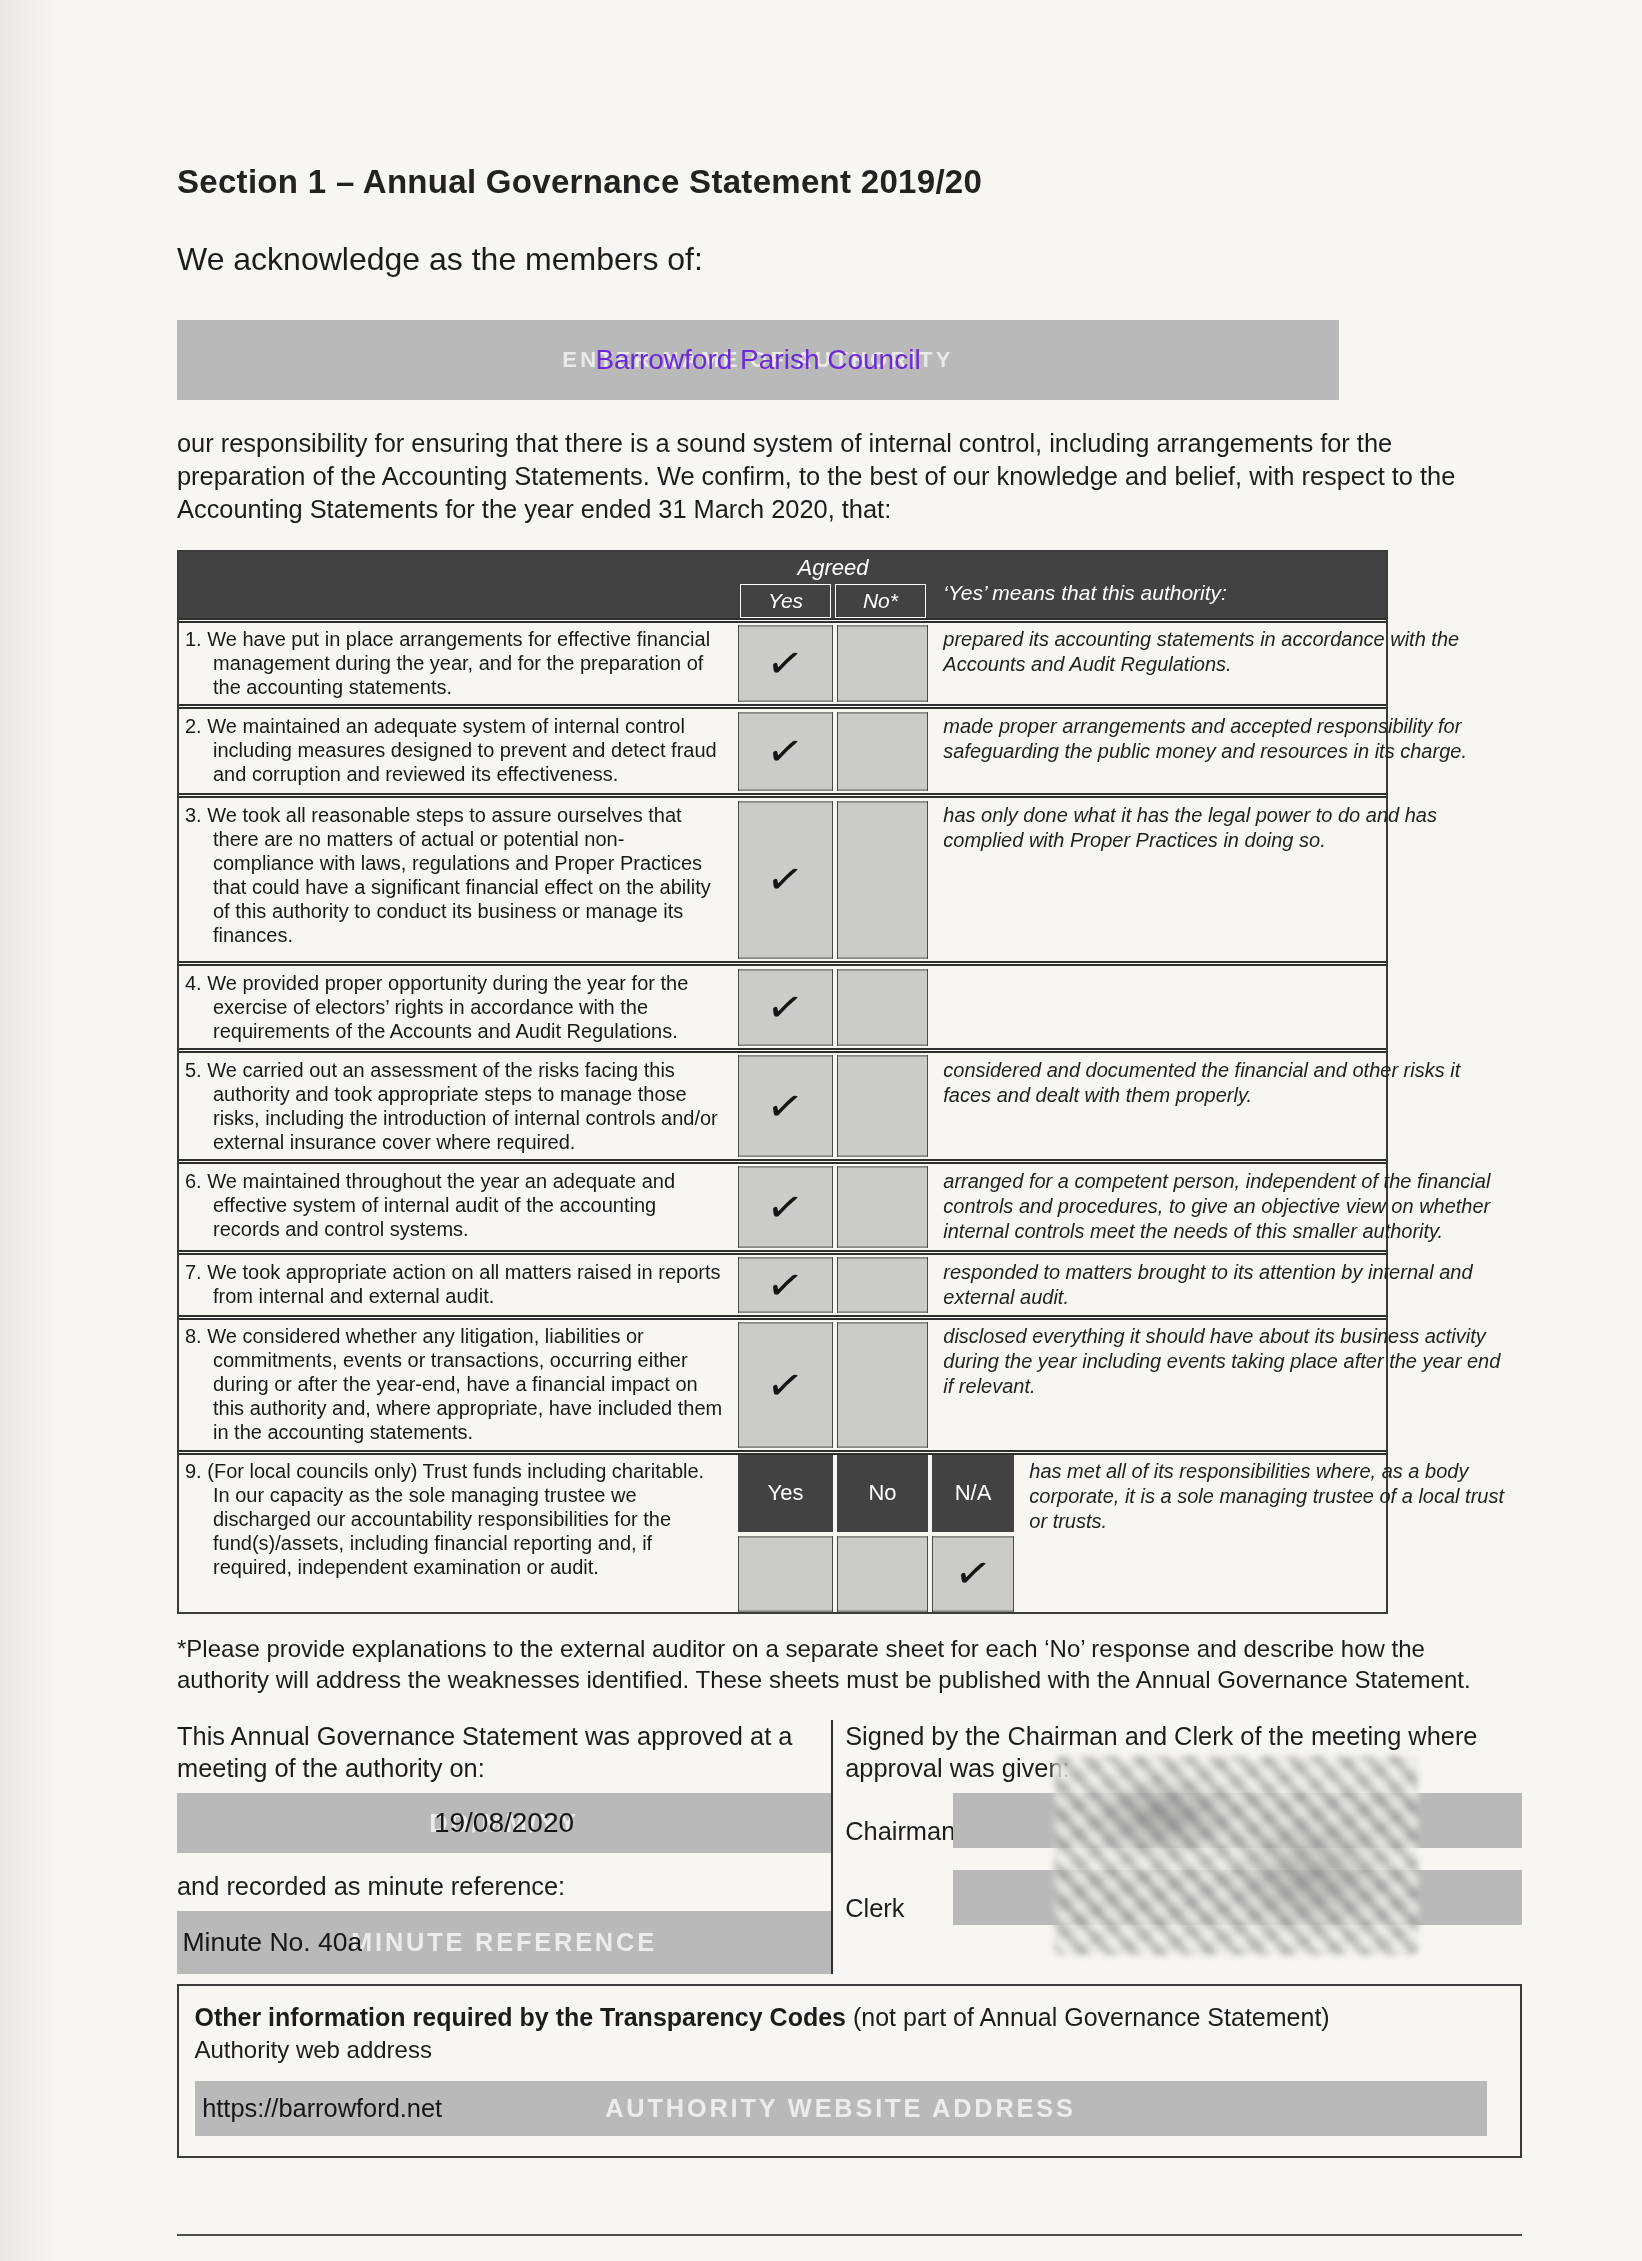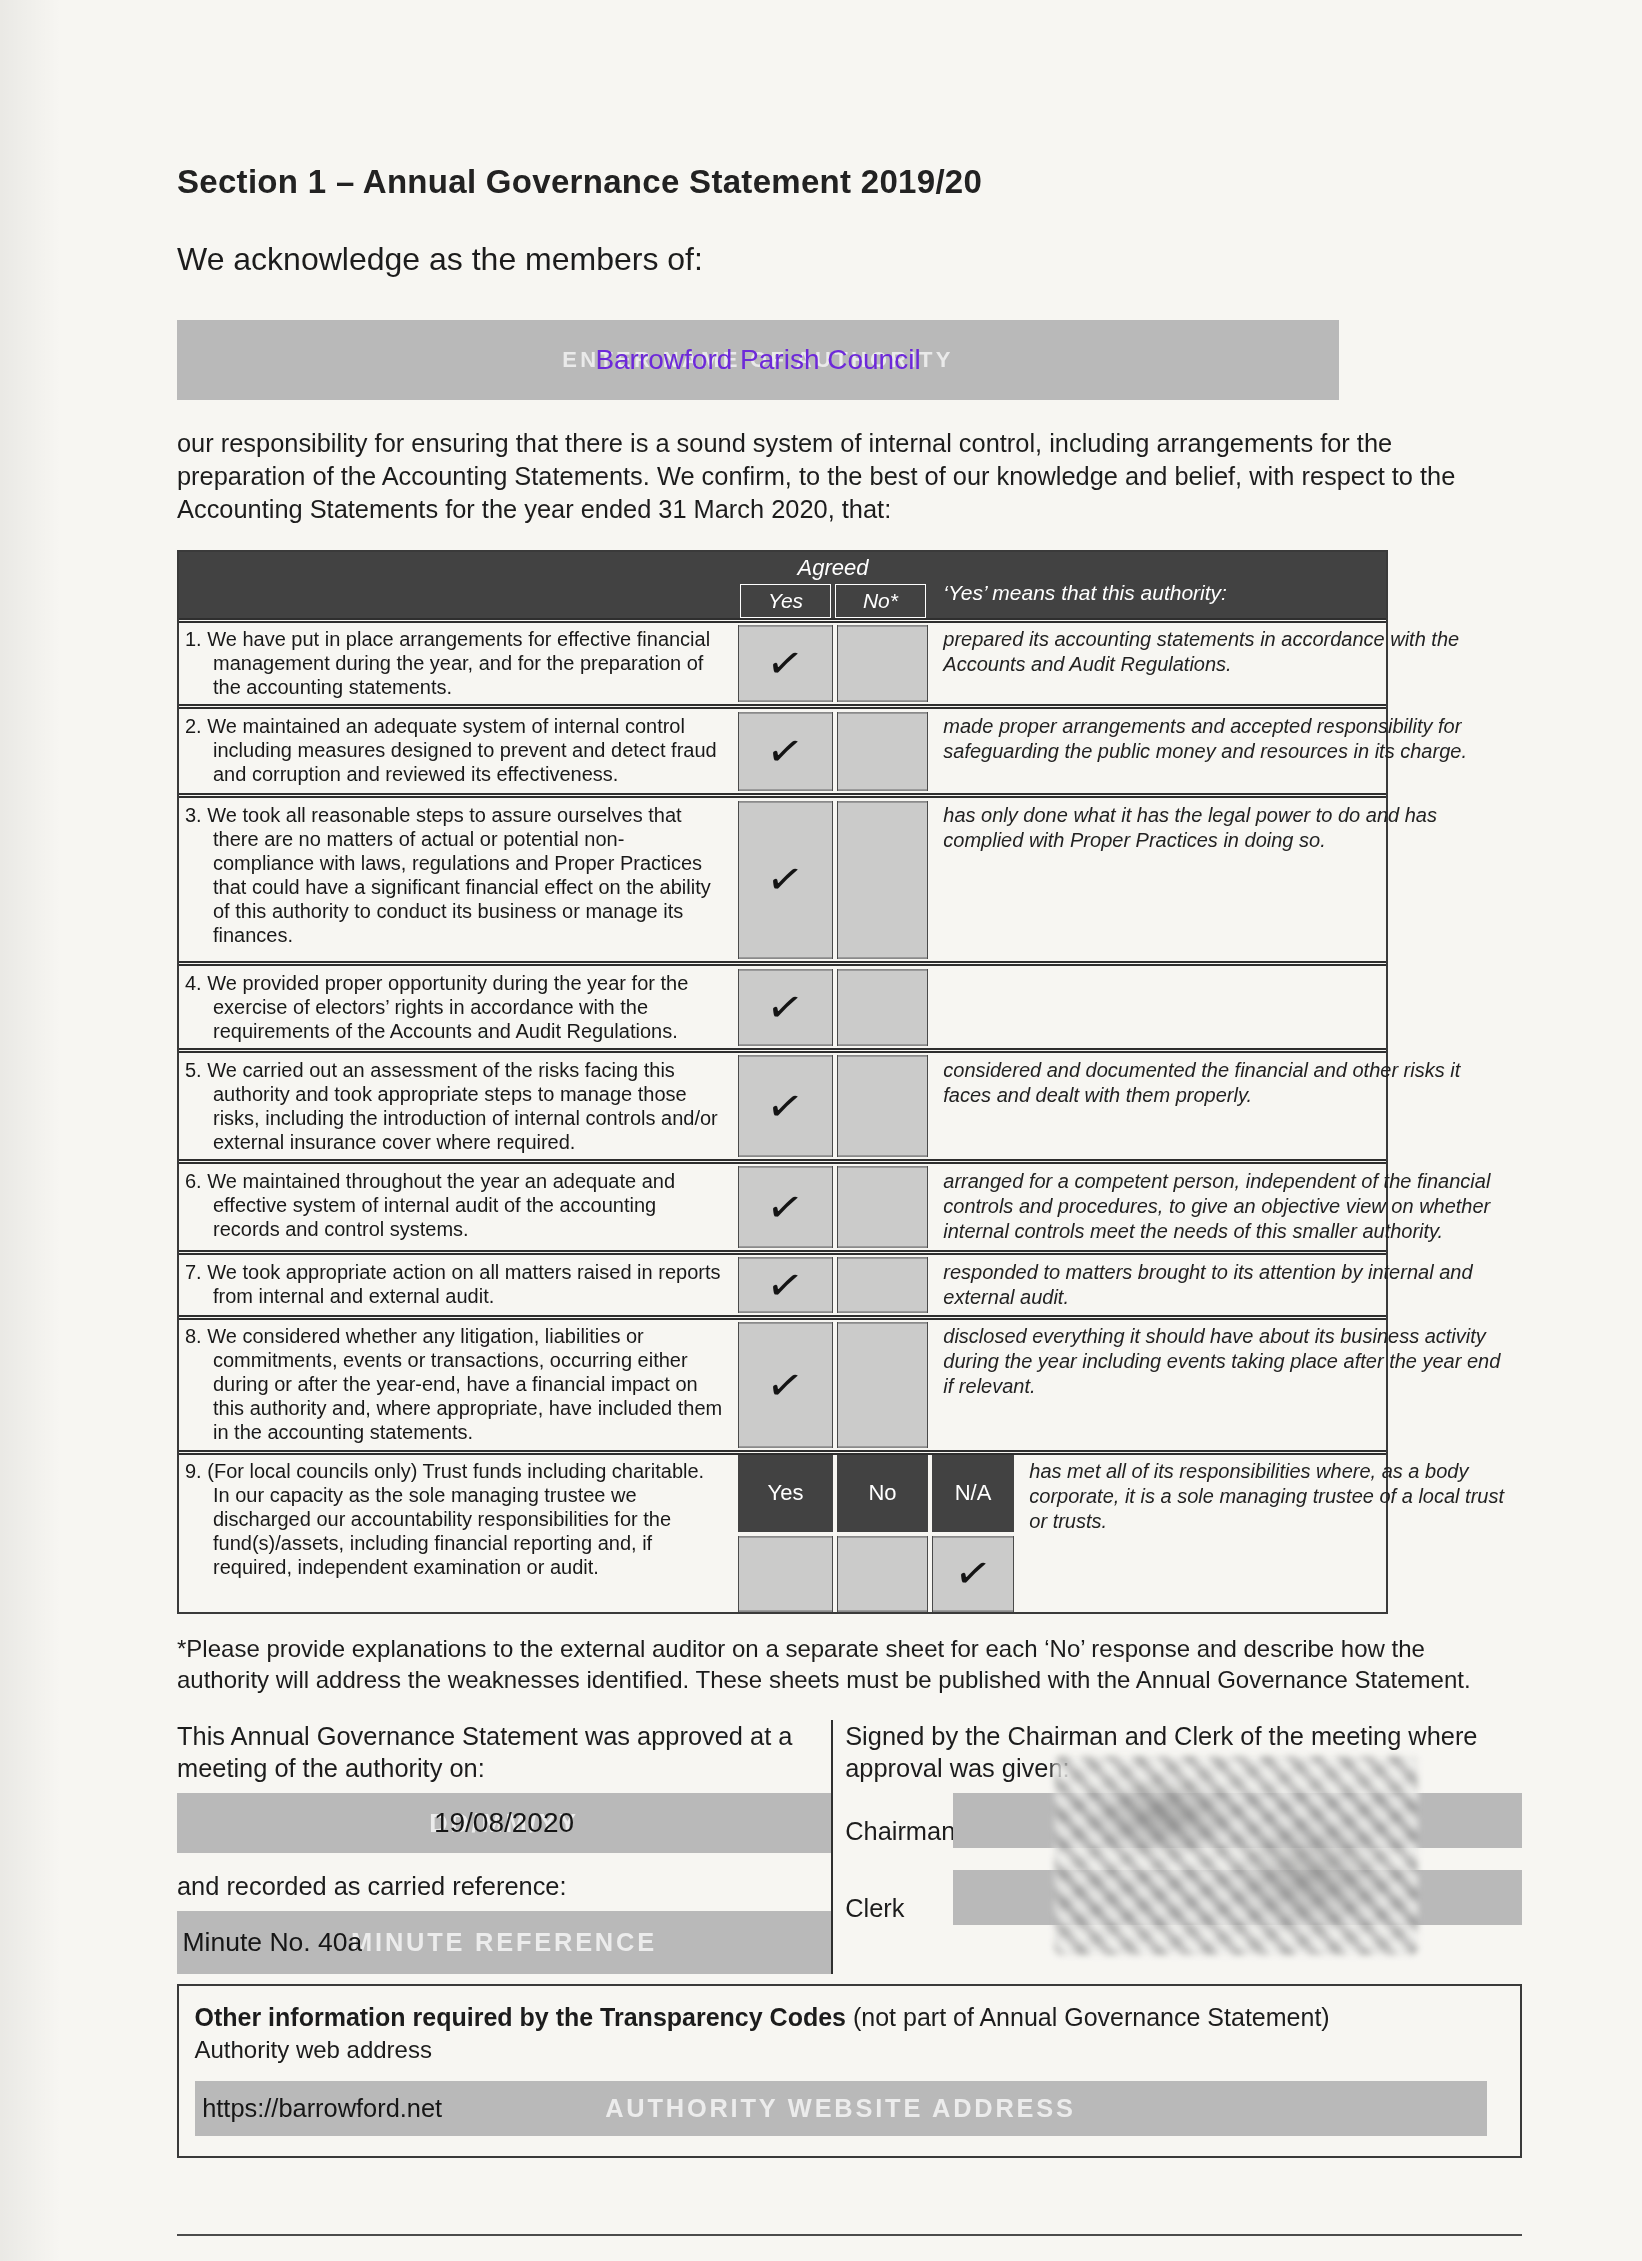--- a/index.html
+++ b/index.html
@@ -305,21 +305,21 @@
 
     <div class="footnote">*Please provide explanations to the external auditor on a separate sheet for each ‘No’ response and describe how the authority will address the weaknesses identified. These sheets must be published with the Annual Governance Statement.</div>
 
     <div class="approval">
       <div class="apv-left">
         <div class="apv-text">This Annual Governance Statement was approved at a meeting of the authority on:</div>
         <div class="field date-field">
           <div class="wm">DD/MM/YY</div>
           <div class="val">19/08/2020</div>
         </div>
-        <div class="apv-text minute-label">and recorded as carried reference:</div>
+        <div class="apv-text minute-label">and recorded as minute reference:</div>
         <div class="field minute-field">
           <div class="wm">MINUTE REFERENCE</div>
           <div class="val">Minute No. 40a</div>
         </div>
       </div>
       <div class="apv-div"></div>
       <div class="apv-right">
         <div class="apv-text">Signed by the Chairman and Clerk of the meeting where approval was given:</div>
         <div class="sigrow sig1">
           <div class="siglabel">Chairman</div>

